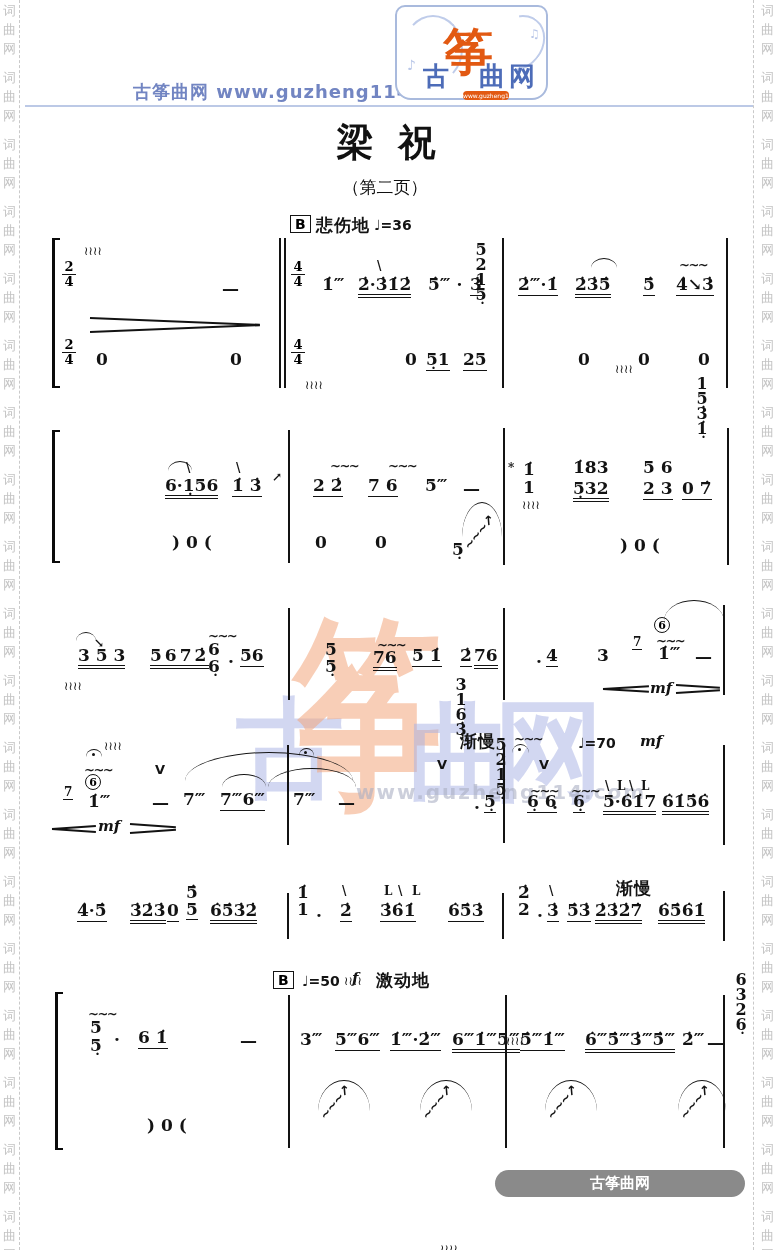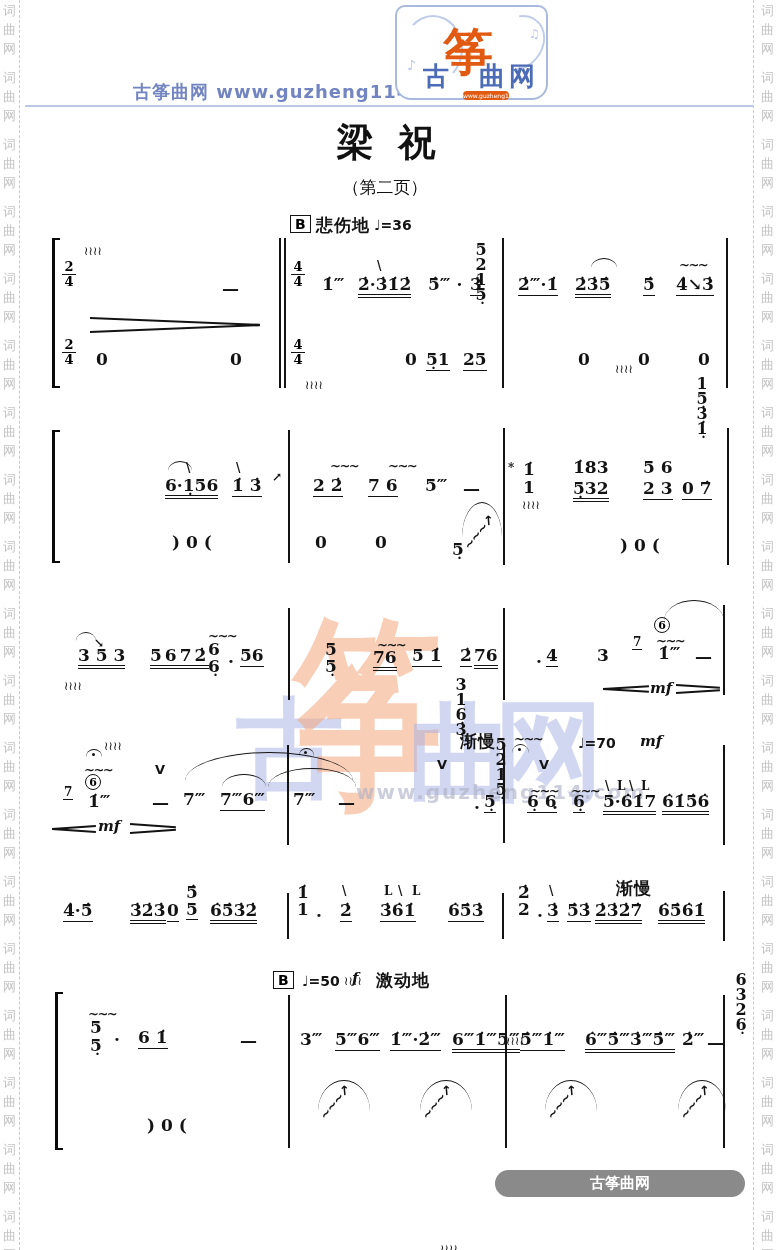--- a/index.html
+++ b/index.html
@@ -399,21 +399,21 @@
       <div class="nt " style="left: 552px; top: 798px;">·</div>
       <div class="sq" style="left: 571px; top: 783px;">~~~</div>
       <div class="nt u1" style="left: 573px; top: 792px;">6̣</div>
       <div class="nt sm" style="left: 605px; top: 777px;">\</div>
       <div class="nt sm" style="left: 617px; top: 777px;">L</div>
       <div class="nt sm" style="left: 629px; top: 777px;">\</div>
       <div class="nt sm" style="left: 641px; top: 777px;">L</div>
       <div class="nt u2" style="left: 603px; top: 792px;">5·6̇1̇7</div>
       <div class="nt u2" style="left: 662px; top: 792px;">6̇1̇5̇6̇</div>
       <div class="bl" style="height: 100px; left: 723px; top: 745px;"></div>
-      <div class="nt u1" style="left: 63px; top: 901px;">4̇·5̇</div>
+      <div class="nt u1" style="left: 77px; top: 901px;">4̇·5̇</div>
       <div class="nt u2" style="left: 130px; top: 901px;">3̇2̇3̇</div>
       <div class="nt u1" style="left: 167px; top: 901px;">0</div>
       <div class="nt u1" style="font-size: 17px; line-height: 17px; left: 186px; top: 884px;">5̇
 5</div>
       <div class="nt u2" style="left: 210px; top: 901px;">6̇5̇3̇2̇</div>
       <div class="bl" style="height: 46px; left: 287px; top: 893px;"></div>
       <div class="nt " style="font-size: 17px; line-height: 17px; left: 297px; top: 884px;">1̇
 1</div>
       <div class="nt " style="left: 316px; top: 906px;">·</div>
       <div class="nt sm" style="left: 342px; top: 882px;">\</div>

